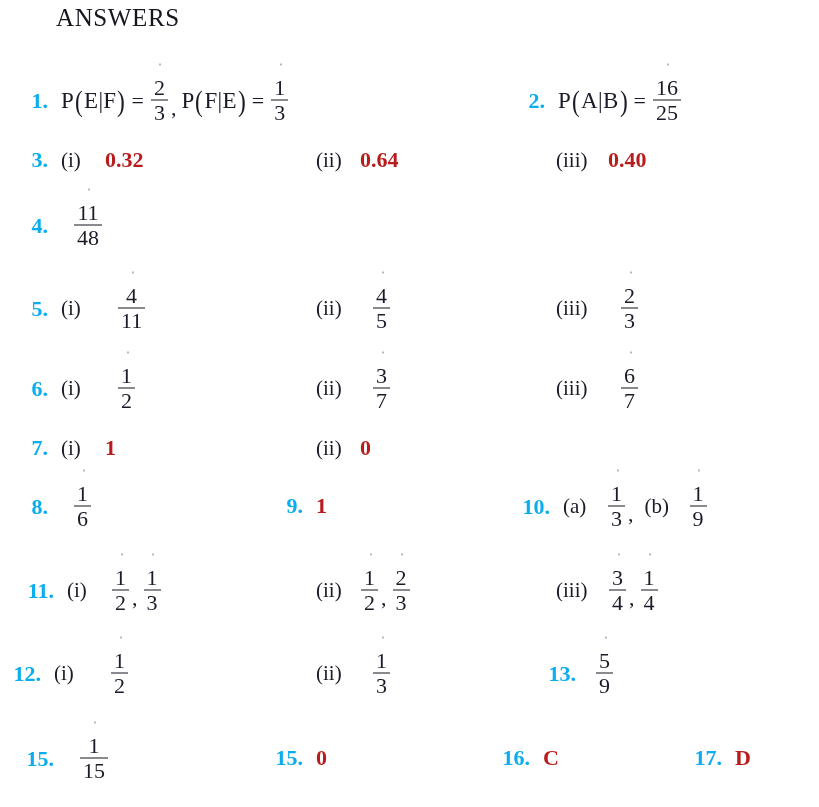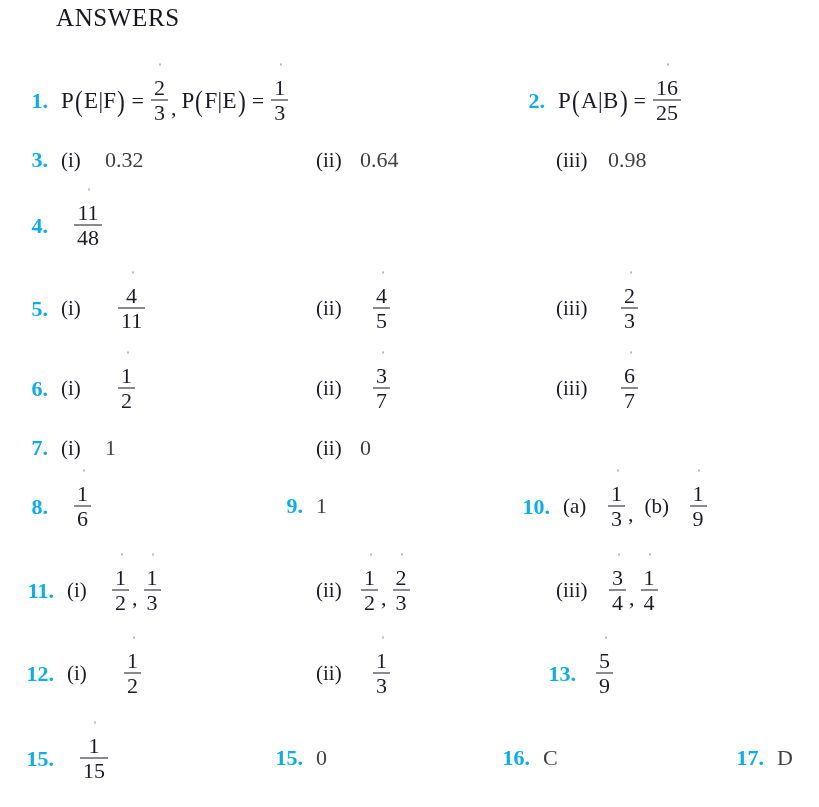--- a/index.html
+++ b/index.html
@@ -66,21 +66,22 @@
     font-size: 21px;
     color: #1a1a28;
     display: inline-block;
     margin-right: 14px;
     min-width: 30px;
   }
   .roman.wide { min-width: 38px; }
 
   .plain {
     font-size: 22px;
-    color: #404040;
+    color: #b91c1c;
+    font-weight: bold;
   }
 
   
   .frac {
     display: inline-flex;
     flex-direction: column;
     align-items: center;
     vertical-align: middle;
     font-size: 22px;
     line-height: 1.0;
@@ -182,21 +183,21 @@
       <span class="num w1">3.</span>
       <span class="roman">(i)</span>
       <span class="plain">0.32</span>
     </div>
     <div class="item" style="left:316px">
       <span class="roman">(ii)</span>
       <span class="plain">0.64</span>
     </div>
     <div class="item" style="left:556px">
       <span class="roman wide">(iii)</span>
-      <span class="plain">0.98</span>
+      <span class="plain">0.40</span>
     </div>
   </div>
 
   <div class="row" style="top:225px">
     <div class="item" style="left:22px">
       <span class="num w1">4.</span>
       <span class="gap"></span>
       <span class="frac speck">
         <span class="numr">11</span>
         <span class="den">48</span>
@@ -336,21 +337,21 @@
       </span>
       <span class="sep-comma">,</span>
       <span class="frac speck">
         <span class="numr">1</span>
         <span class="den">4</span>
       </span>
     </div>
   </div>
 
   <div class="row" style="top:673px">
-    <div class="item" style="left:18px">
+    <div class="item" style="left:5px">
       <span class="num w2">12.</span>
       <span class="roman">(i)</span>
       <span class="gap"></span>
       <span class="frac speck">
         <span class="numr">1</span>
         <span class="den">2</span>
       </span>
     </div>
     <div class="item" style="left:316px">
       <span class="roman">(ii)</span>
@@ -380,19 +381,19 @@
       </span>
     </div>
     <div class="item" style="left:267px">
       <span class="num w2">15.</span>
       <span class="plain">0</span>
     </div>
     <div class="item" style="left:494px">
       <span class="num w2">16.</span>
       <span class="plain">C</span>
     </div>
-    <div class="item" style="left:728px">
+    <div class="item" style="left:686px">
       <span class="num w2">17.</span>
       <span class="plain">D</span>
     </div>
   </div>
 
 </div>
 
 </body></html>

